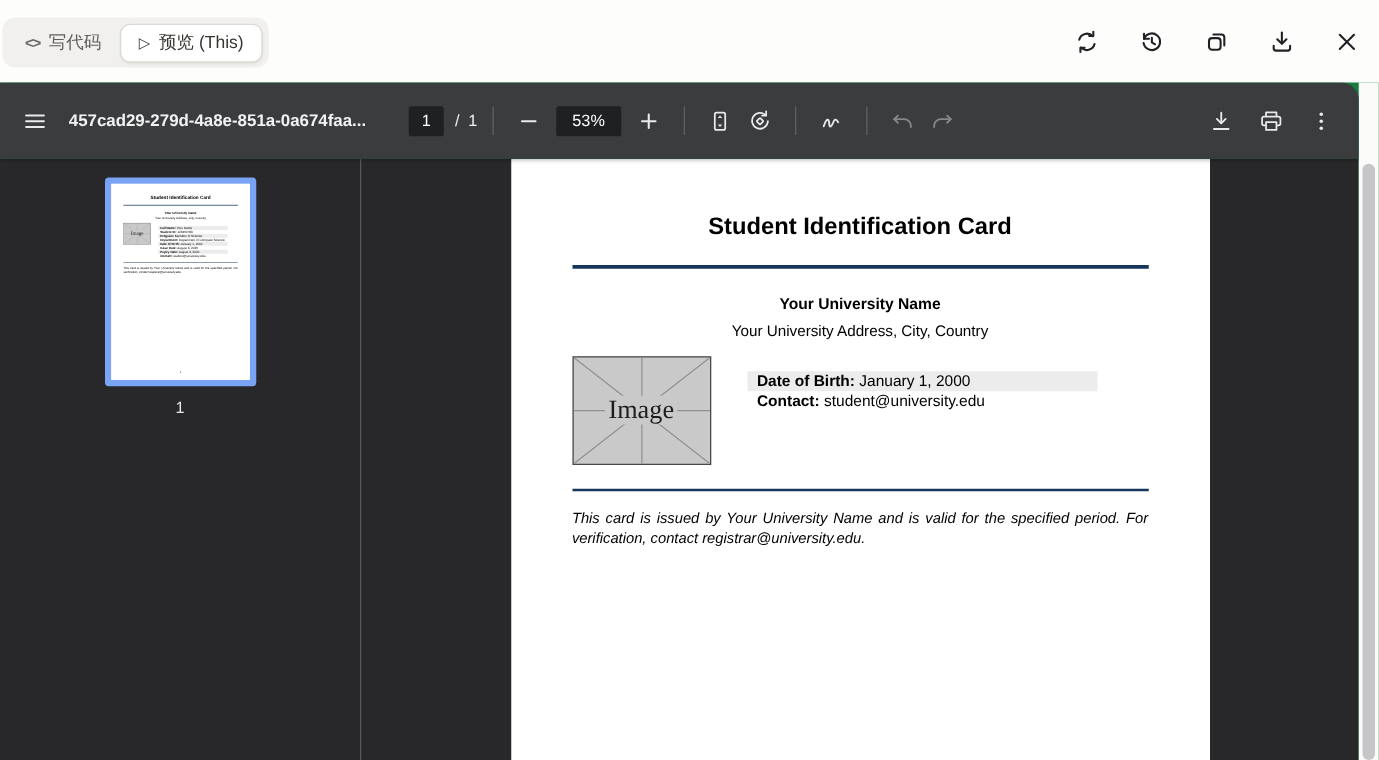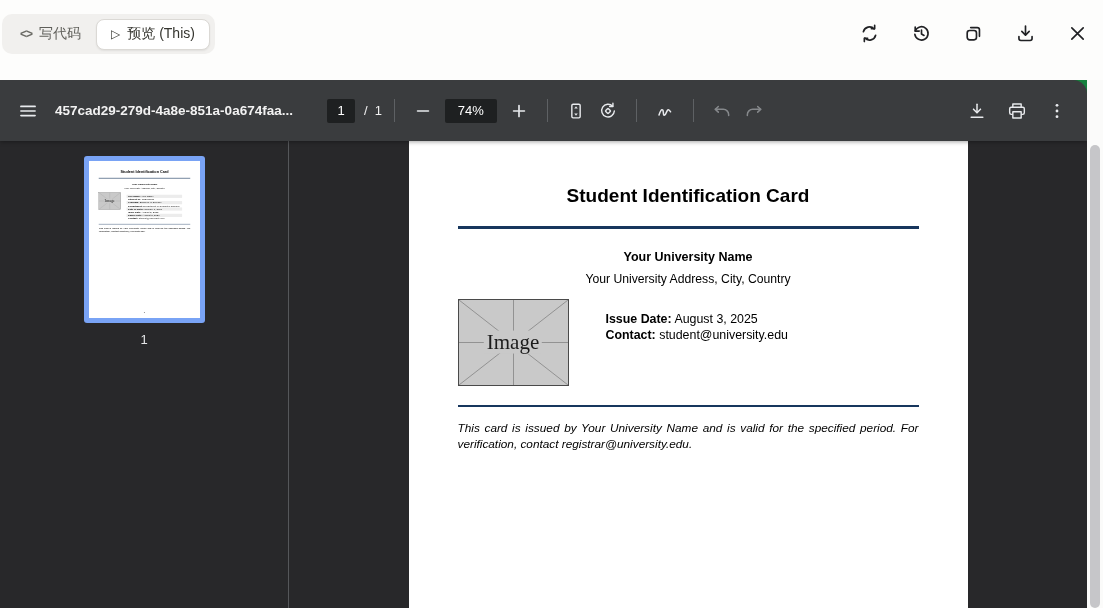--- a/index.html
+++ b/index.html
@@ -15,21 +15,21 @@
   .tab-plain .glyph { font-size:12px; font-weight:bold; letter-spacing:-1px; color:#6a6a64; }
   .tab-pill { display:flex; align-items:center; gap:7px; height:31px; padding:0 14px; background:#ffffff;
               border:1px solid #dbd9d5; border-radius:8px; box-shadow:0 1px 2px rgba(0,0,0,.07);
               color:#35352f; font-size:14px; cursor:default; }
   .tab-pill .glyph { font-size:12px; color:#3a3a34; }
   .top-actions { display:flex; align-items:center; gap:26px; margin-right:13px; }
   .ta-btn { width:26px; height:26px; display:flex; align-items:center; justify-content:center; color:#202124; cursor:pointer; }
   .ta-btn svg { width:21px; height:21px; }
 
   
-  .pdf-shell { flex:1; display:flex; background:#15803d; position:relative; min-height:0;margin-top:14px; }
+  .pdf-shell { flex:1; display:flex; background:#15803d; position:relative; min-height:0; }
   .pdf-panel { flex:1; display:flex; flex-direction:column; border-top-right-radius:14px; overflow:hidden; min-width:0; }
 
   
   .pdf-toolbar { height:61px; background:#3a3c3e; display:flex; align-items:center; padding:0 14px 0 12px;
                  color:#f1f1f1; flex:0 0 auto; position:relative; z-index:2; box-shadow:0 1px 4px rgba(0,0,0,.35); }
   .tb-btn { width:32px; height:32px; border-radius:50%; display:flex; align-items:center; justify-content:center;
             color:#e8eaed; cursor:pointer; flex:0 0 auto; }
   .tb-btn svg { width:20px; height:20px; }
   .tb-btn.disabled { color:#85888b; cursor:default; }
   .tb-filename { margin-left:11px; width:268px; font-size:13.5px; font-weight:600; color:#f2f2f2;
@@ -150,21 +150,21 @@
         <span class="tb-pagesep">/</span>
         <span class="tb-pagetotal">1</span>
 
         <div class="tb-divider"></div>
 
         <div class="tb-btn">
           <svg viewBox="0 0 24 24" fill="none" stroke="currentColor" stroke-width="2" stroke-linecap="round">
             <path d="M5.5 12h13"></path>
           </svg>
         </div>
-        <div class="tb-zoombox">74%</div>
+        <div class="tb-zoombox">53%</div>
         <div class="tb-btn">
           <svg viewBox="0 0 24 24" fill="none" stroke="currentColor" stroke-width="2" stroke-linecap="round">
             <path d="M12 5.5v13M5.5 12h13"></path>
           </svg>
         </div>
 
         <div class="tb-divider"></div>
 
         <div class="tb-btn">
           <svg viewBox="0 0 24 24" fill="none" stroke="currentColor" stroke-width="1.7" stroke-linejoin="round">
@@ -276,21 +276,21 @@
               <div class="uni-name">Your University Name</div>
               <div class="uni-addr">Your University Address, City, Country</div>
               <div class="doc-row">
                 <div class="photo">
                   <svg viewBox="0 0 111 87" preserveAspectRatio="none">
                     <path d="M0 0L111 87M111 0L0 87M55.5 0v87M0 43.5h111" stroke="#909090" stroke-width="1" fill="none"></path>
                   </svg>
                   <span class="photo-label">Image</span>
                 </div>
                 <div class="fields">
-                  <div class="field"><span class="fl">Issue Date:</span> <span class="fv">August 3, 2025</span></div>
+                  <div class="field shaded"><span class="fl">Date of Birth:</span> <span class="fv">January 1, 2000</span></div>
                   <div class="field"><span class="fl">Contact:</span> <span class="fv">student@university.edu</span></div>
                 </div>
               </div>
               <div class="rule-thin"></div>
               <p class="doc-footer">This card is issued by Your University Name and is valid for the specified period. For verification, contact registrar@university.edu.</p>
             </div>
 
           </div>
         </div>
       </div>

